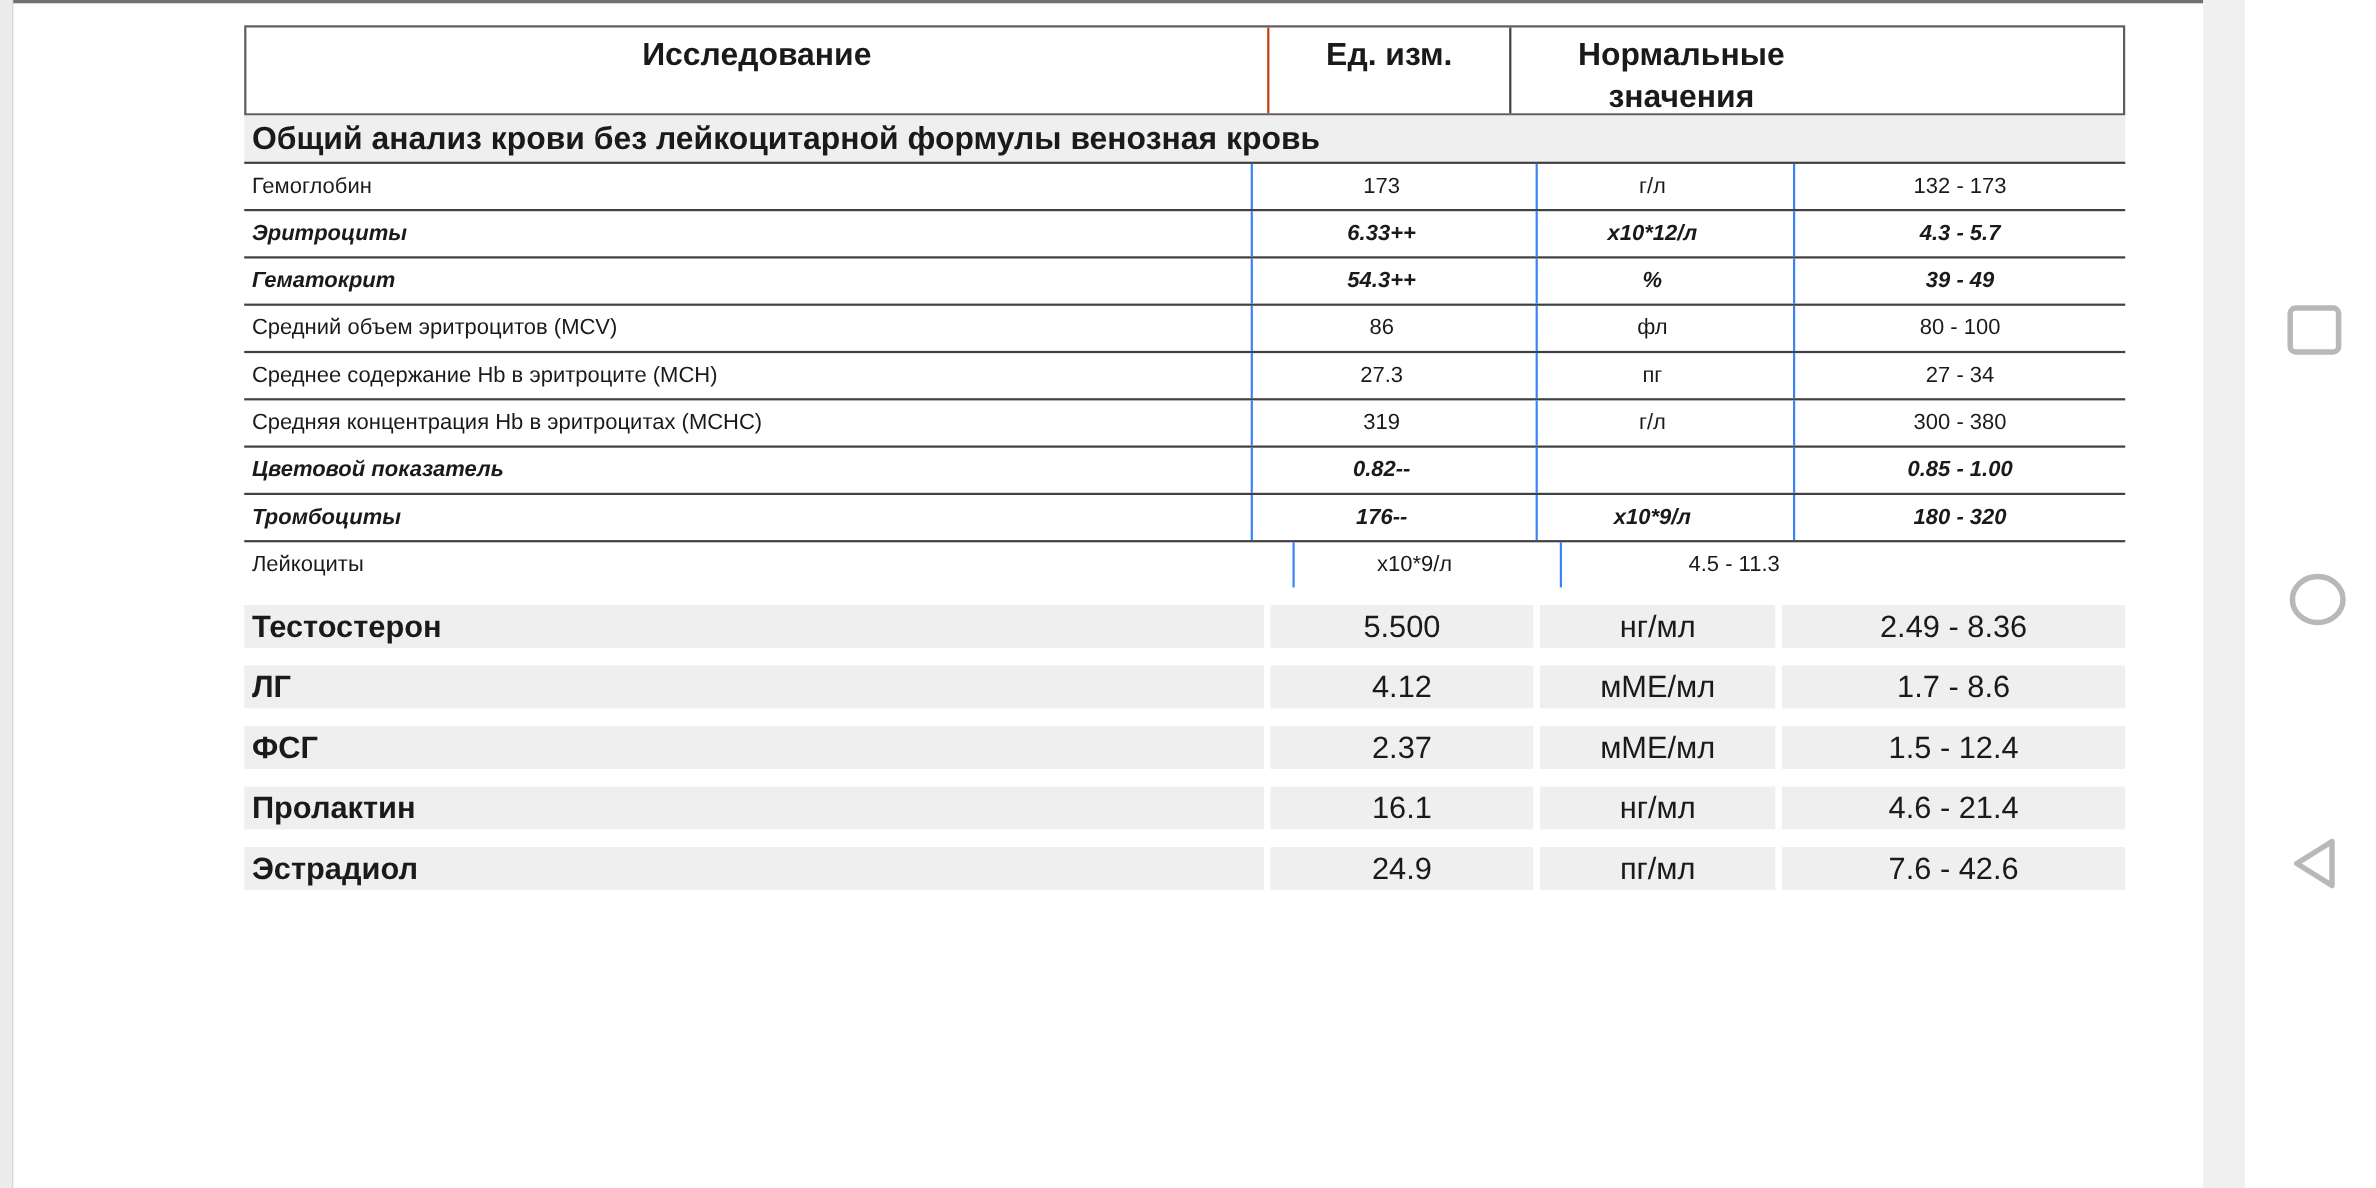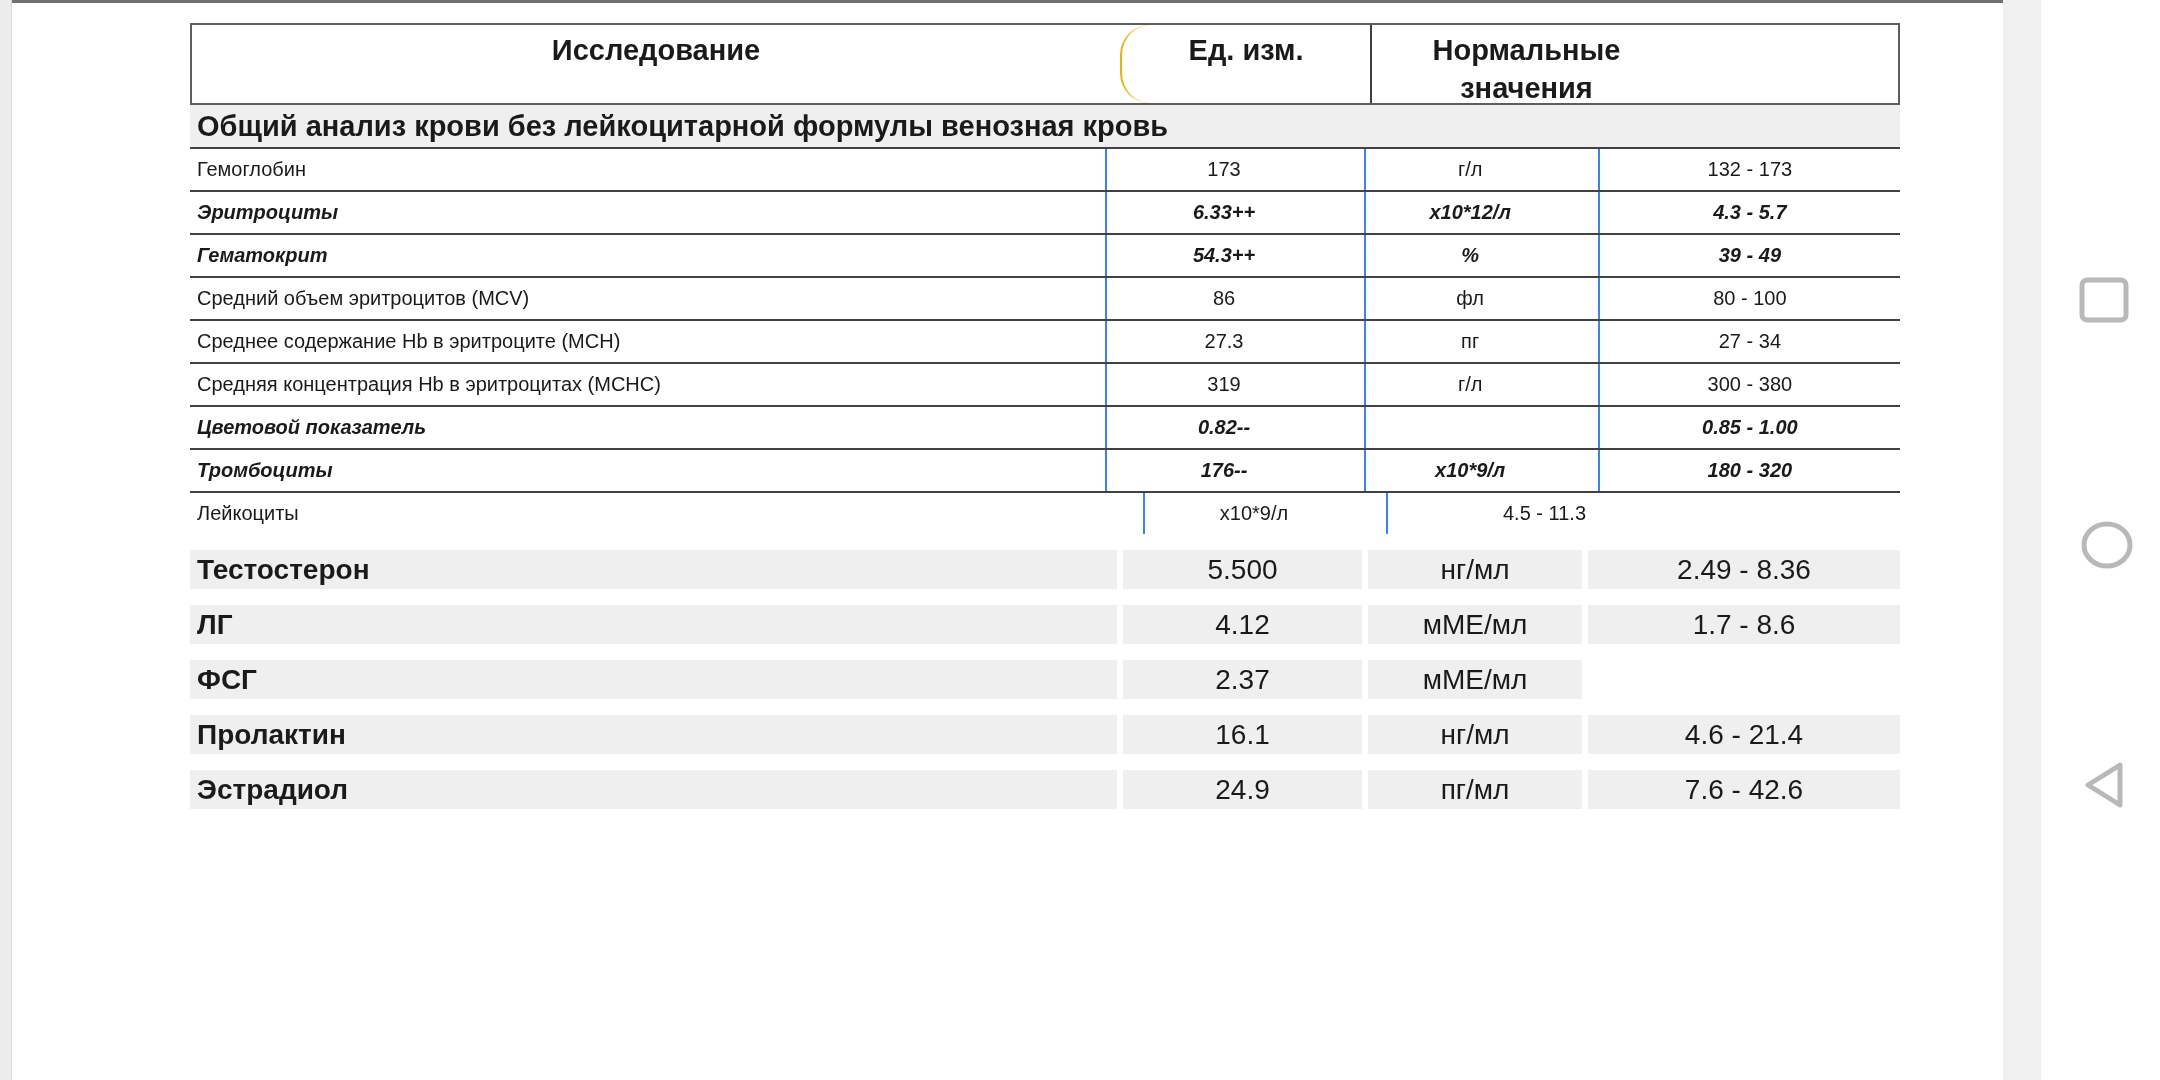--- a/index.html
+++ b/index.html
@@ -11,35 +11,35 @@
   .left-strip{position:absolute;left:0;top:0;width:12px;height:1080px;background:#ececec;border-right:1px solid #d8d8d8;box-sizing:border-box;}
   .right-strip{position:absolute;left:2003px;top:0;width:38px;height:1080px;background:#f0f0f0;}
   .navbar{position:absolute;left:2041px;top:0;width:119px;height:1080px;background:#ffffff;}
   .nav-btn{position:absolute;background:none;border:none;padding:0;margin:0;cursor:pointer;line-height:0;}
   .nav-btn svg{display:block;}
   .btn-recents{left:37px;top:274px;}
   .btn-home{left:40px;top:519px;}
   .btn-back{left:38px;top:757px;}
 
   
-  .report{position:absolute;left:190px;top:23px;width:1710px;}
+  .report{position:absolute;left:222px;top:23px;width:1710px;}
   .row{display:flex;box-sizing:border-box;width:1710px;}
   .cell{box-sizing:border-box;display:flex;align-items:center;justify-content:center;text-align:center;}
   .cell.name{justify-content:flex-start;text-align:left;padding-left:7px;}
   .c-name{width:930px;}
   .c-val{width:245px;}
   .c-unit{width:220px;}
   .c-norm{width:315px;}
 
   
   .hdr{height:82px;border:2px solid #5d5d5d;align-items:stretch;}
   .hdr .cell{align-items:flex-start;padding-top:7px;font-weight:bold;font-size:29px;line-height:1.3;justify-content:center;text-align:center;}
   .hdr .c-name{width:928px;}
   .hdr .c-val{width:245px;border-left:2px solid #3f3f3f;}
-  .hdr .c-unit{width:250px;border-left:2px solid #eab308;border-radius:30px;}
+  .hdr .c-unit{width:220px;border-left:2px solid #c2410c;}
   .hdr .c-norm{width:311px;border-left:2px solid #3f3f3f;padding-left:14px;padding-right:14px;}
 
   
   .section{height:42px;background:#efefef;align-items:center;font-weight:bold;font-size:29px;padding-left:7px;box-sizing:border-box;}
 
   
   .c-row{height:43px;border-top:2px solid #414141;font-size:20px;gap:23px;}
   .c-row .c-val,.c-row .c-unit,.c-row .c-norm{border-left:2px solid #3b82f6;text-align:center;}
   .c-row.abn{font-weight:bold;font-style:italic;}
 
@@ -145,20 +145,21 @@
       <div class="cell name c-name">ЛГ</div>
       <div class="cell c-val">4.12</div>
       <div class="cell c-unit">мМЕ/мл</div>
       <div class="cell c-norm">1.7 - 8.6</div>
     </div>
 
     <div class="row h-row">
       <div class="cell name c-name">ФСГ</div>
       <div class="cell c-val">2.37</div>
       <div class="cell c-unit">мМЕ/мл</div>
+      <div class="cell c-norm">1.5 - 12.4</div>
     </div>
 
     <div class="row h-row">
       <div class="cell name c-name">Пролактин</div>
       <div class="cell c-val">16.1</div>
       <div class="cell c-unit">нг/мл</div>
       <div class="cell c-norm">4.6 - 21.4</div>
     </div>
 
     <div class="row h-row">

